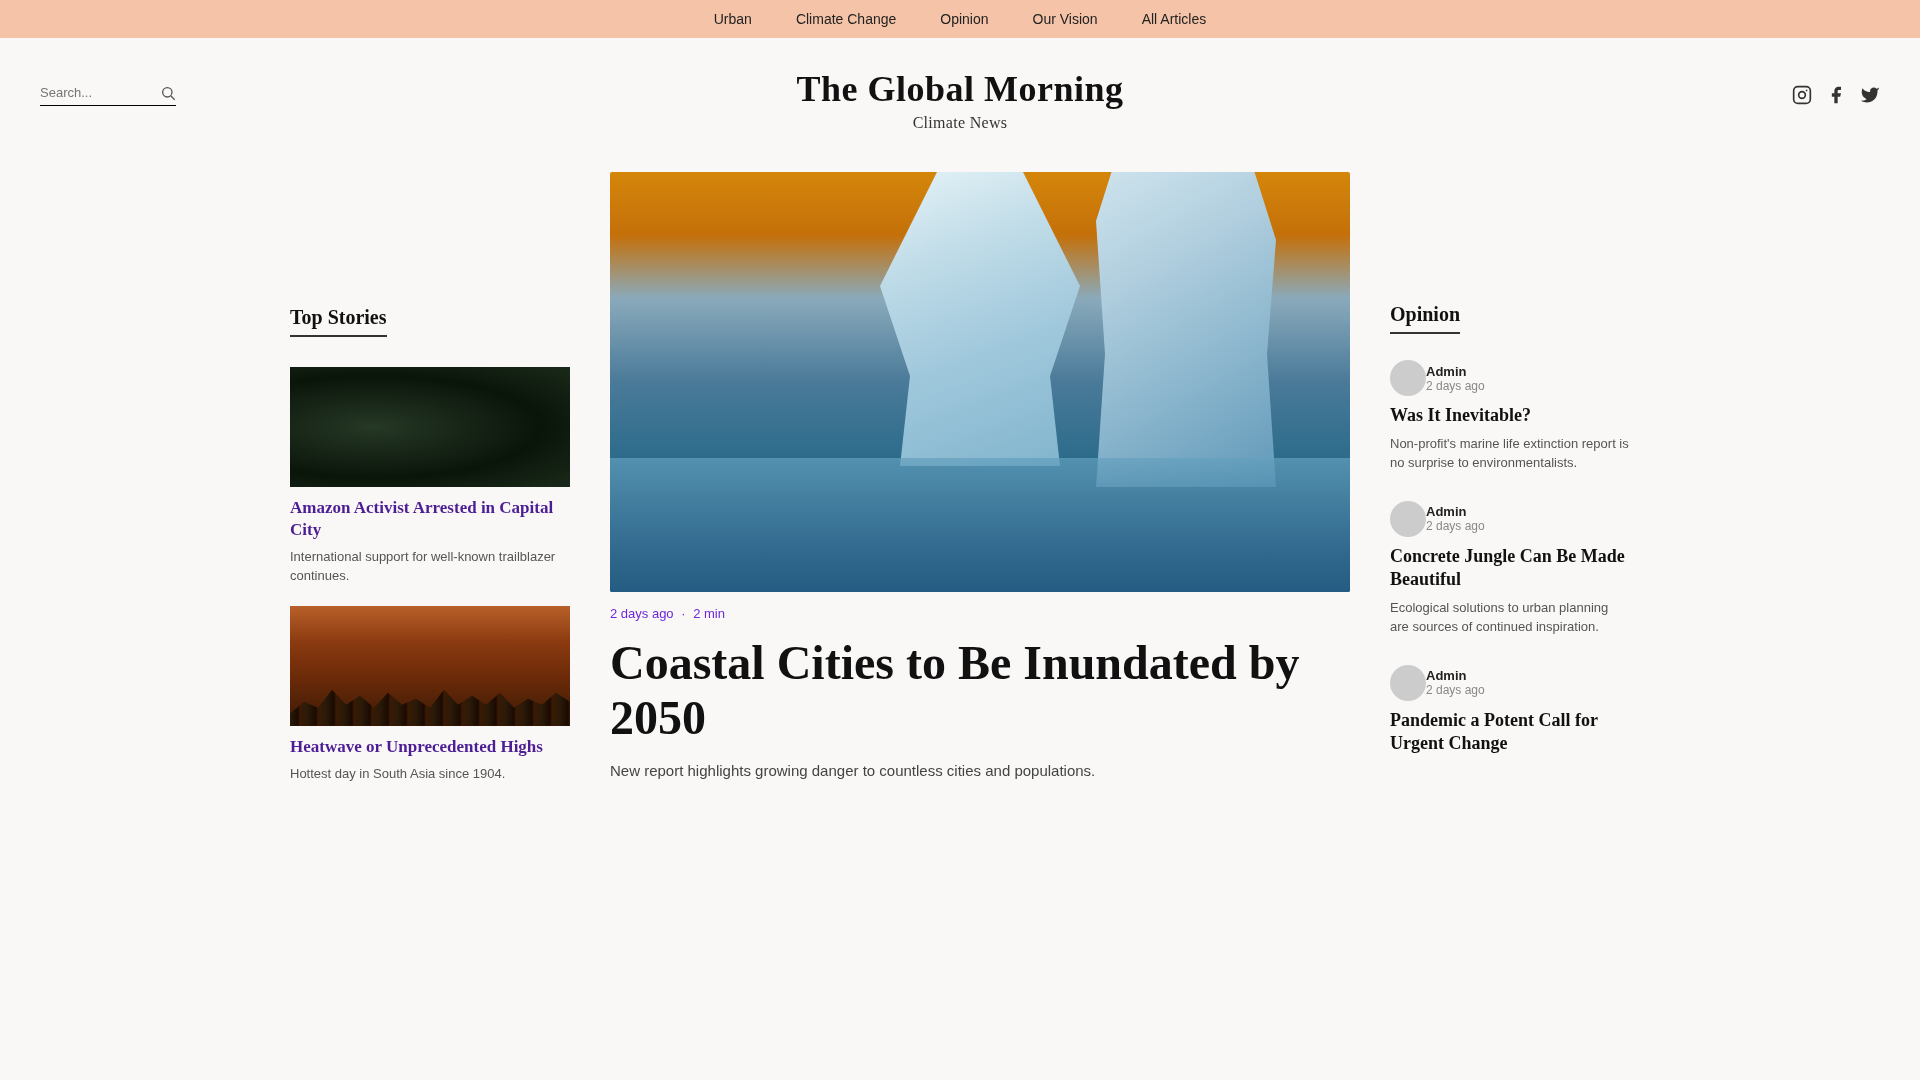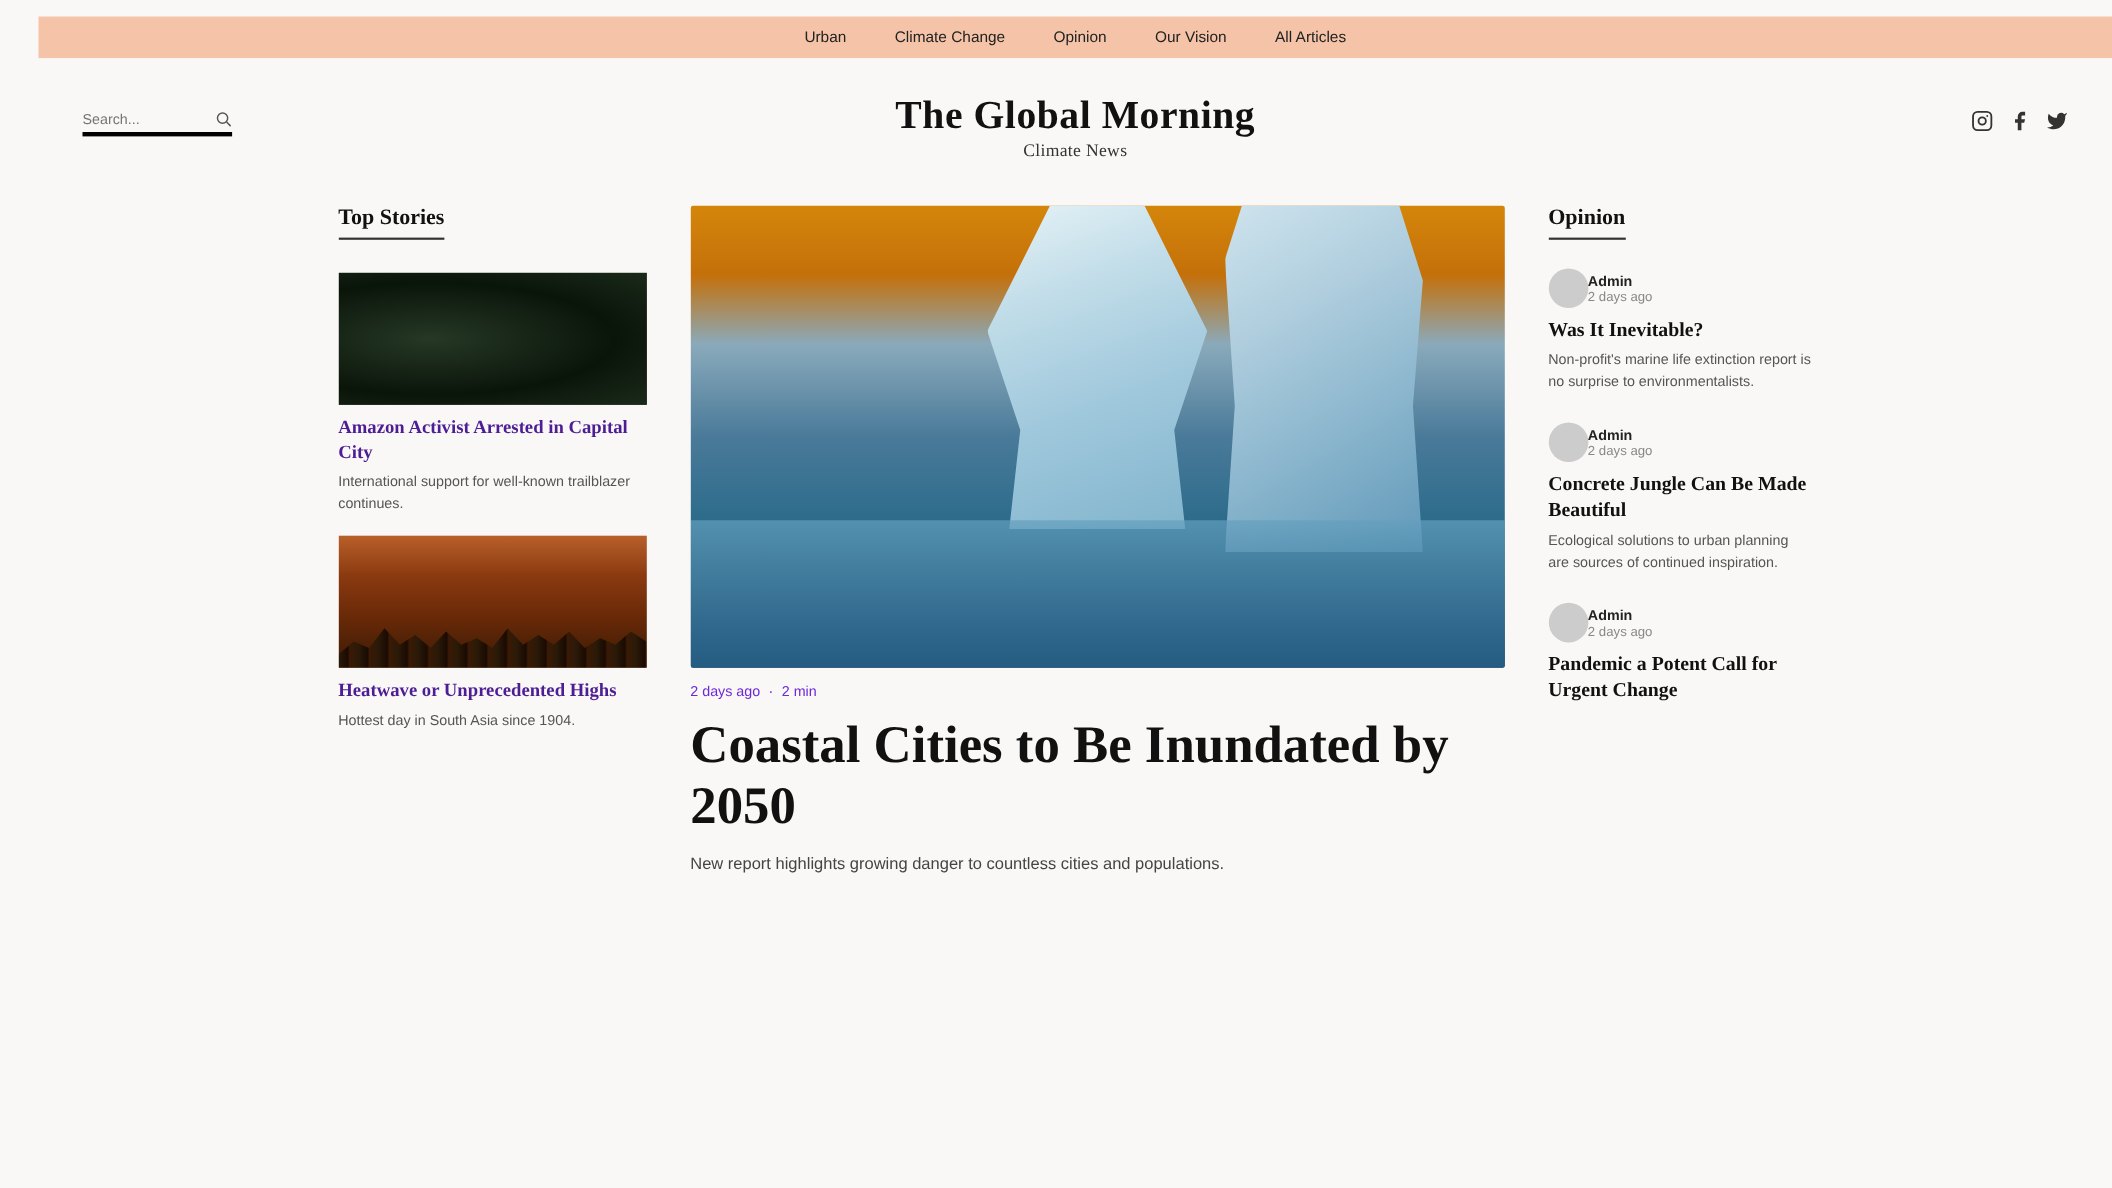--- a/index.html
+++ b/index.html
@@ -26,22 +26,22 @@
       padding: 30px 40px 20px;
       text-align: center;
       background: #faf8f6;
     }
     .header-search {
       position: absolute;
       left: 40px;
       top: 50%;
       transform: translateY(-10px);
       display: flex;
-      align-items: flex-end;
-      border-bottom: 4px solid #000000;
+      align-items: flex-start;
+      border-bottom: 1px solid #000000;
       padding-bottom: 4px;
     }
     .header-search input {
       border: none;
       background: transparent;
       font-size: 13px;
       outline: none;
       width: 120px;
       color: #555;
     }
@@ -76,20 +76,21 @@
       fill: #333;
     }
 
     
     .main-layout {
       display: flex;
       max-width: 1400px;
       margin: 20px auto;
       padding: 0 30px;
       gap: 40px;
+      align-items: flex-end;
     }
 
     
     .sidebar-left {
       width: 280px;
       flex-shrink: 0;
     }
     .section-title {
       font-size: 20px;
       font-weight: 700;
@@ -251,22 +252,21 @@
     .opinion-desc {
       font-size: 13px;
       color: #555;
       line-height: 1.5;
       font-family: Liberation Sans, sans-serif;
     }
 
     
     .page-wrapper {
       max-width: 1920px;
-      margin: 15px auto;
-      padding-left: 35px;
+      margin: 0 auto;
     }
   </style>
 </head>
 <body>
 
 <div class="page-wrapper">
 
   <nav class="top-nav">
     <a>Urban</a>
     <a>Climate Change</a>

